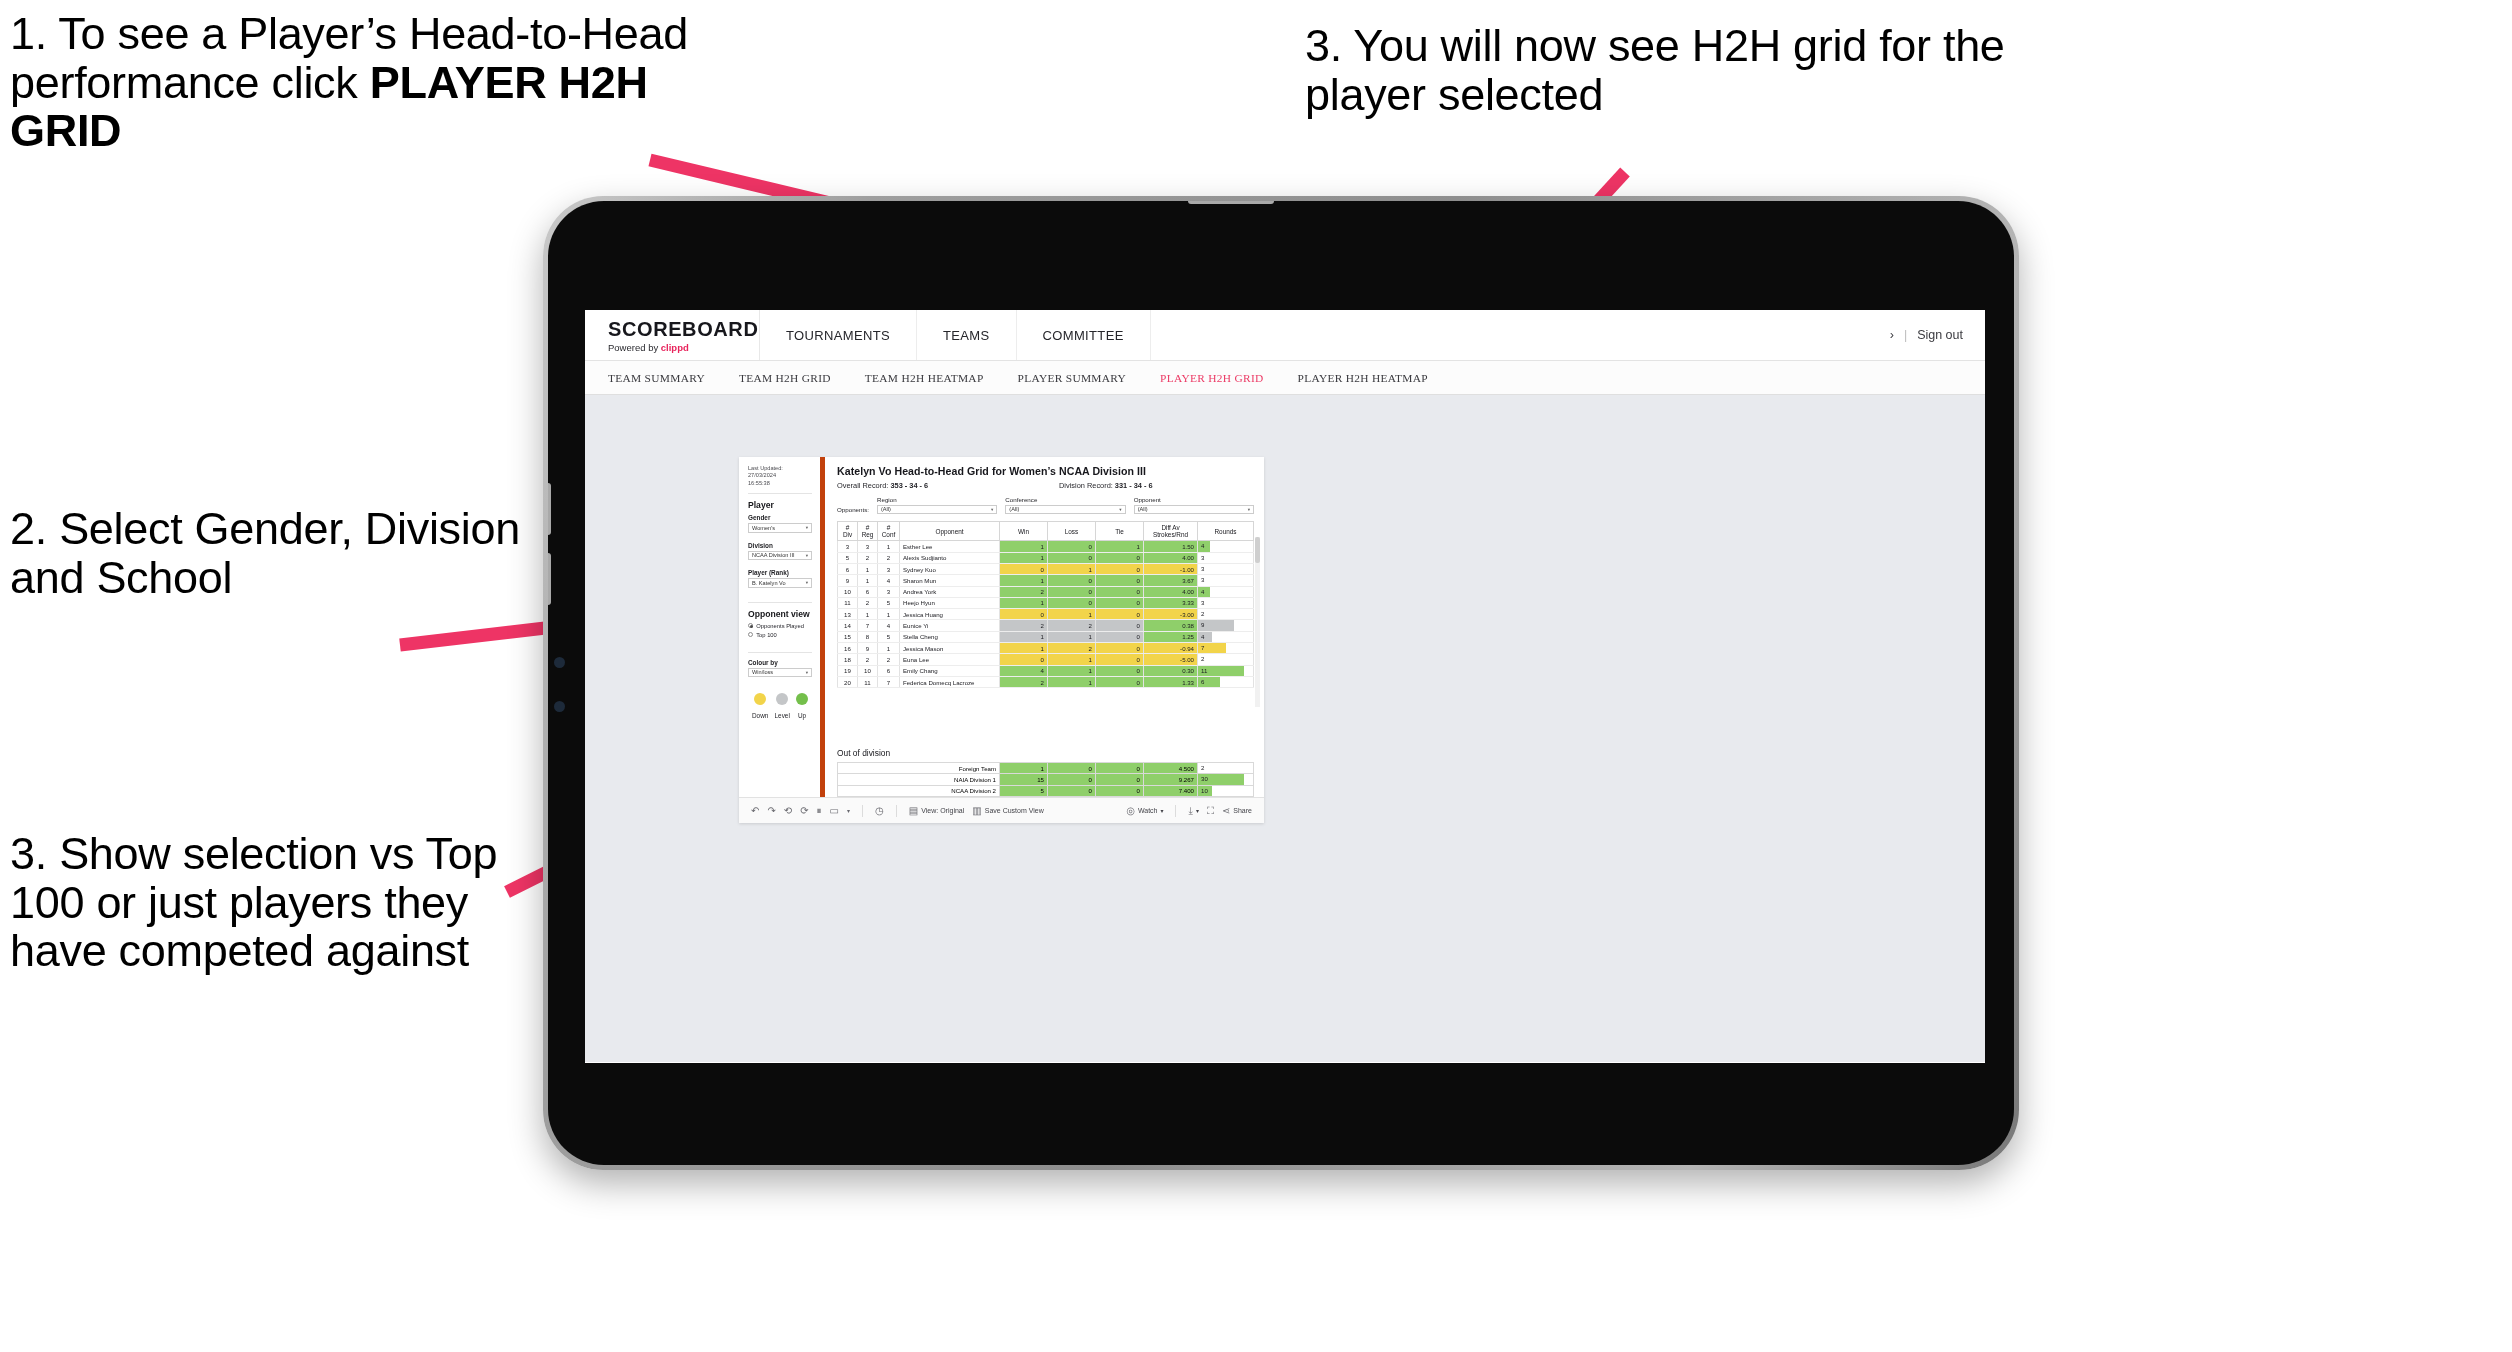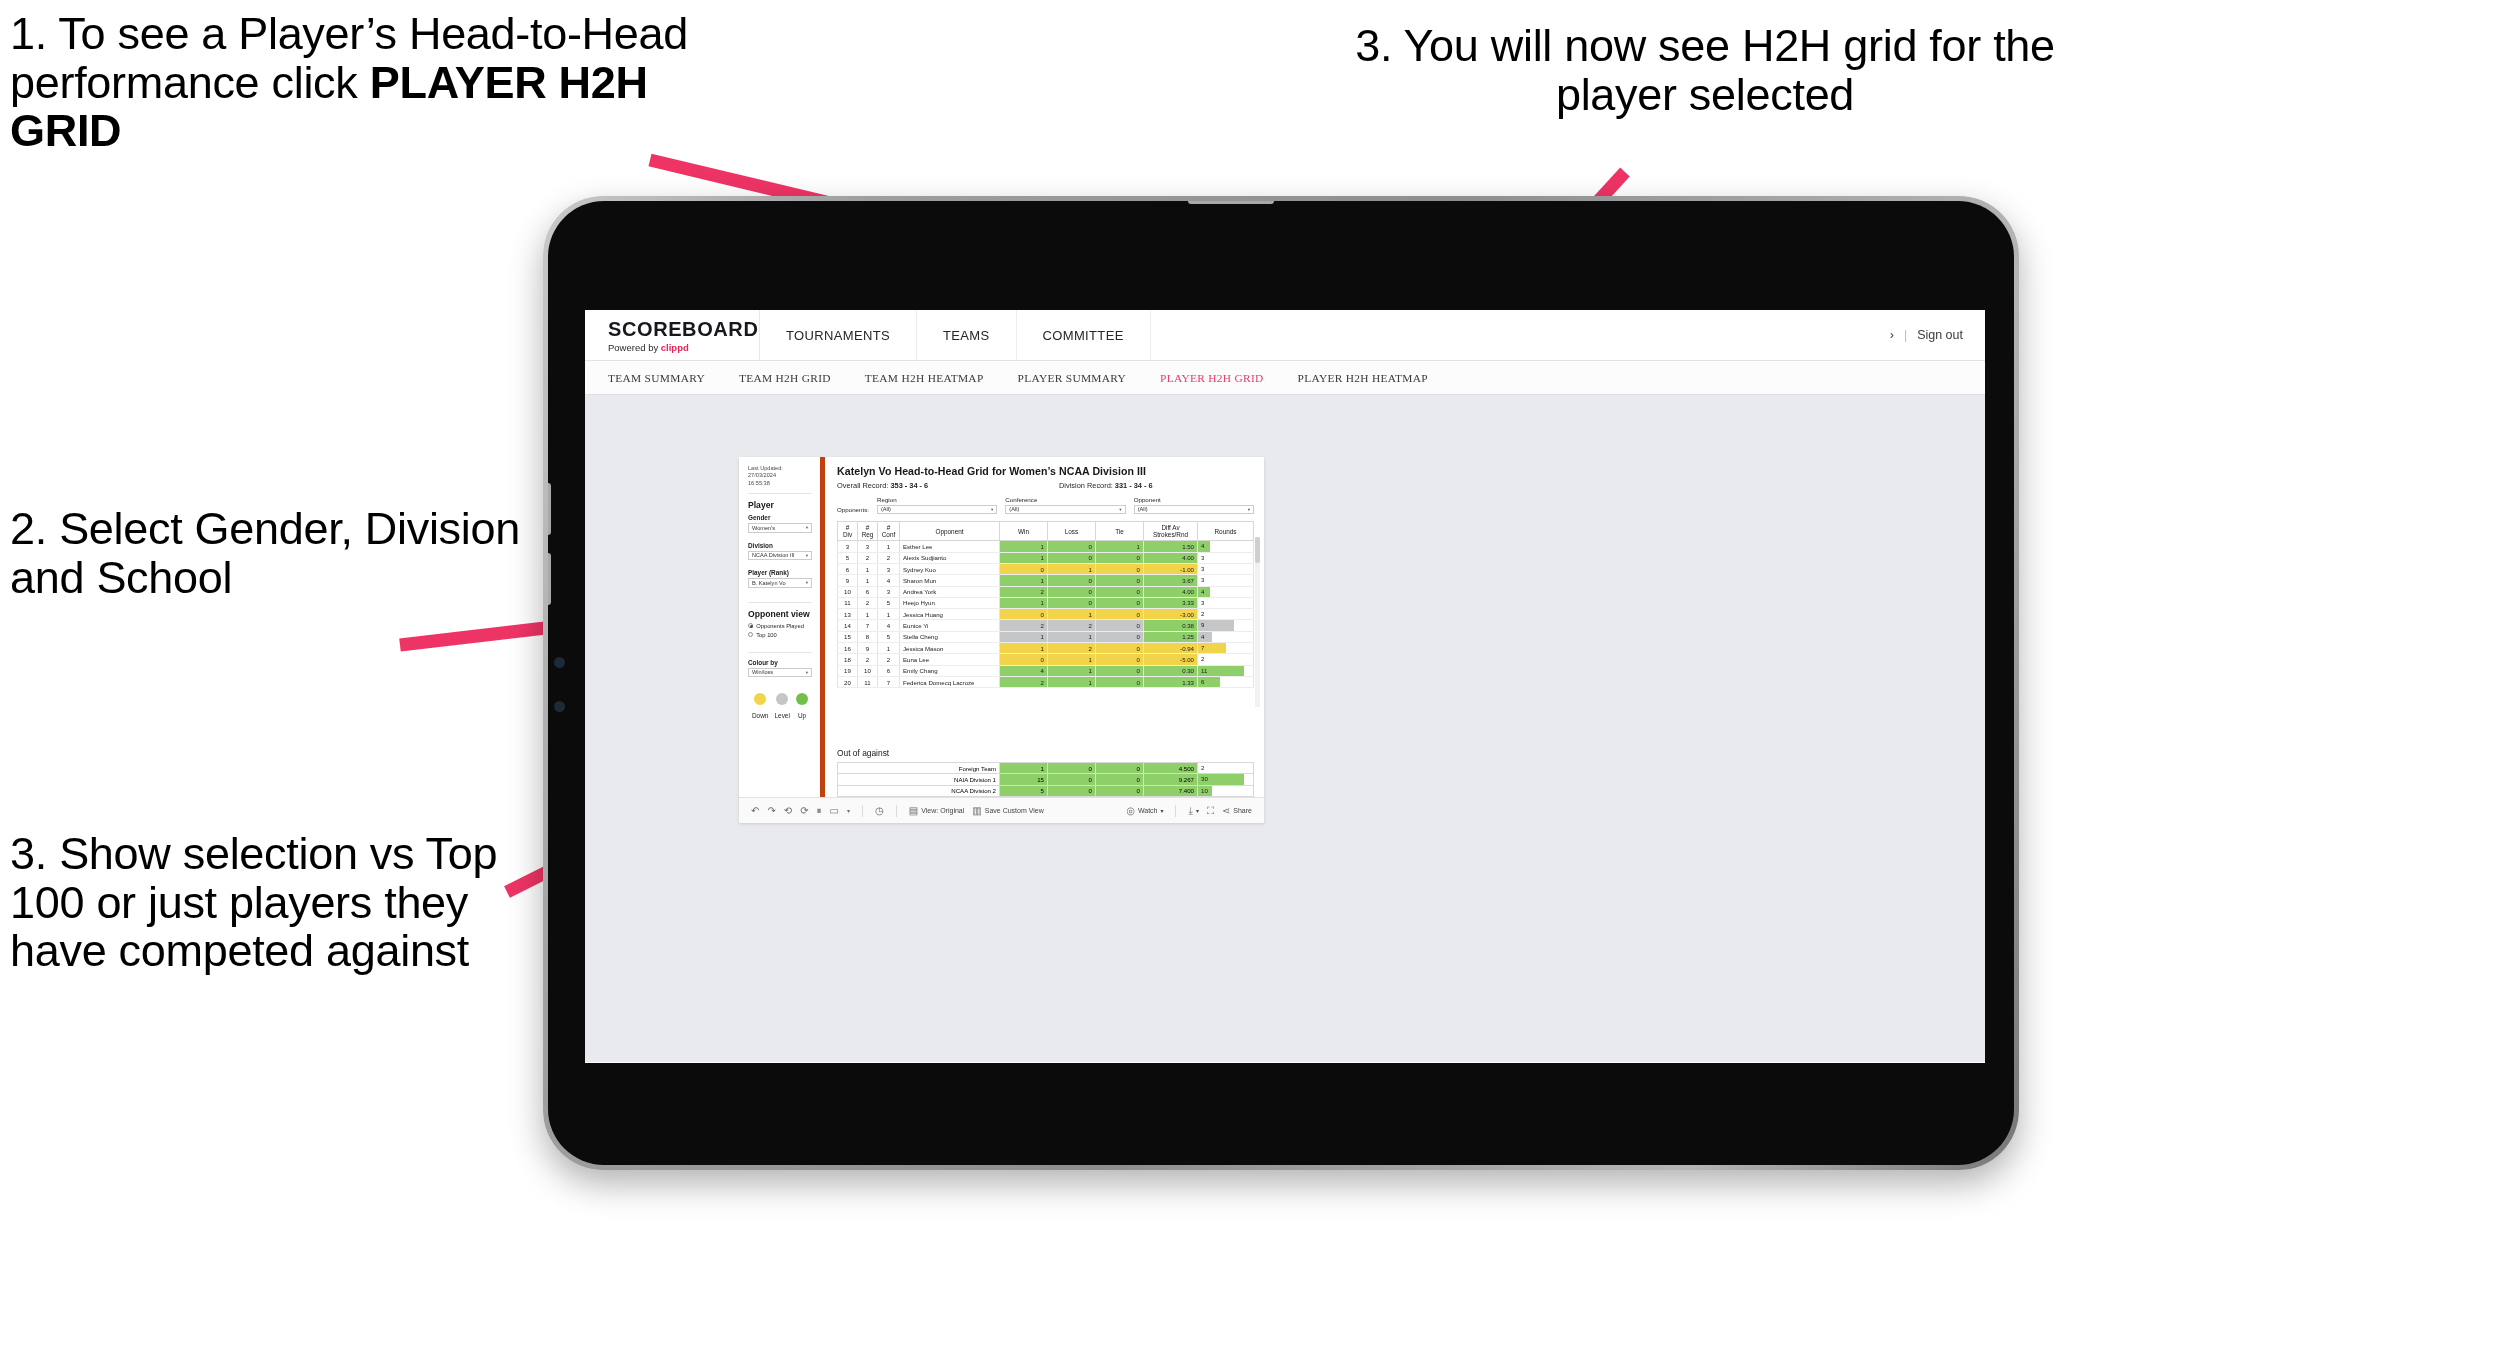--- a/index.html
+++ b/index.html
@@ -19,21 +19,21 @@
     font-size: 45px;
     line-height: 1.08;
     font-weight: 400;
     letter-spacing: -0.3px;
     white-space: pre-wrap;
   }
   .annot b { font-weight: 700; }
   #annot-1 { left: 10px; top: 10px; width: 740px; }
   #annot-2 { left: 10px; top: 505px; width: 520px; }
   #annot-3 { left: 10px; top: 830px; width: 540px; }
-  #annot-4 { left: 1305px; top: 22px; width: 800px; text-align: center; }
+  #annot-4 { left: 1305px; top: 22px; width: 800px; }
 
   .arrow { position: absolute; pointer-events: none; }
 
   
   #tablet {
     position: absolute;
     left: 543px; top: 196px;
     width: 1476px; height: 974px;
     border-radius: 60px;
     background: linear-gradient(110deg,#c9c9c9 0%,#9e9e9e 18%,#8e8e8e 50%,#b5b5b5 82%,#777 100%);
@@ -523,21 +523,21 @@
                           <td class="n" style="background:#8fcf6a">0</td>
                           <td class="n" style="background:#8fcf6a">1.33</td>
                           <td class="bar-cell"><span class="bar" style="width:40%;background:#8fcf6a"></span><span class="bar-lb">6</span></td>
                         </tr>
                       </tbody>
                   </table>
                   <div id="scrolltrack"></div>
                   <div id="scrollthumb"></div>
                 </div>
 
-                <div id="ood-title">Out of against</div>
+                <div id="ood-title">Out of division</div>
                 <table class="ood">
                   <colgroup>
                     <col style="width:auto">
                       <col style="width:48px">
                       <col style="width:48px">
                     <col style="width:48px">
                       <col style="width:54px">
                       <col style="width:56px">
                   </colgroup>
                   <tbody id="ood-body">

